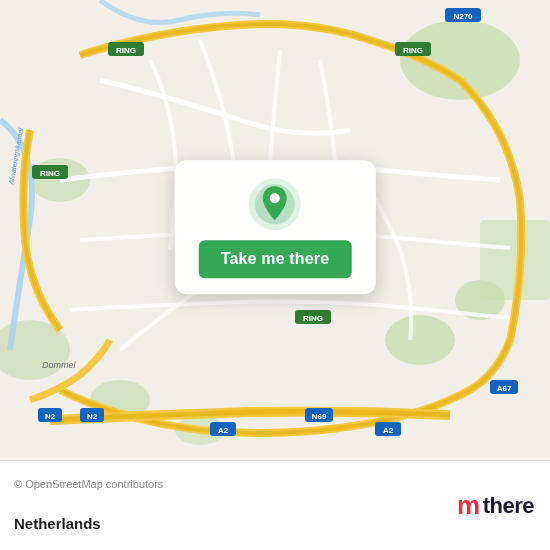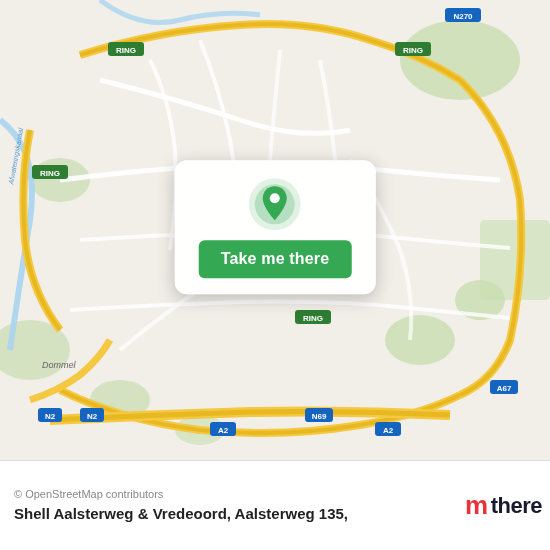--- a/index.html
+++ b/index.html
@@ -62,21 +62,21 @@
 
     
     #info-bar {
       width: 550px;
       height: 90px;
       background: #fff;
       border-top: 1px solid #ddd;
       display: flex;
       align-items: center;
       justify-content: space-between;
-      padding: 0 8px 0 14px;
+      padding: 0 16px 0 14px;
     }
 
     #info-text {
       flex: 1;
     }
 
     #osm-credit {
       font-size: 11px;
       color: #888;
       margin-bottom: 4px;
@@ -210,22 +210,22 @@
     <button id="take-me-there-btn">Take me there</button>
   </div>
 </div>
 
 <div id="info-bar">
   <div id="info-text">
     <div id="osm-credit">
       <span>© OpenStreetMap contributors</span>
     </div>
     <div id="location-name">
-      <span>Shell Aalsterweg &amp; Vredeoord, Aalsterweg 135,</span>
       <br>
+      <span>Netherlands</span>
     </div>
   </div>
 
   <div id="moovit-logo">
     <span id="moovit-m">m</span>
       <span>there</span>
   </div>
 </div>
 
 </body></html>

